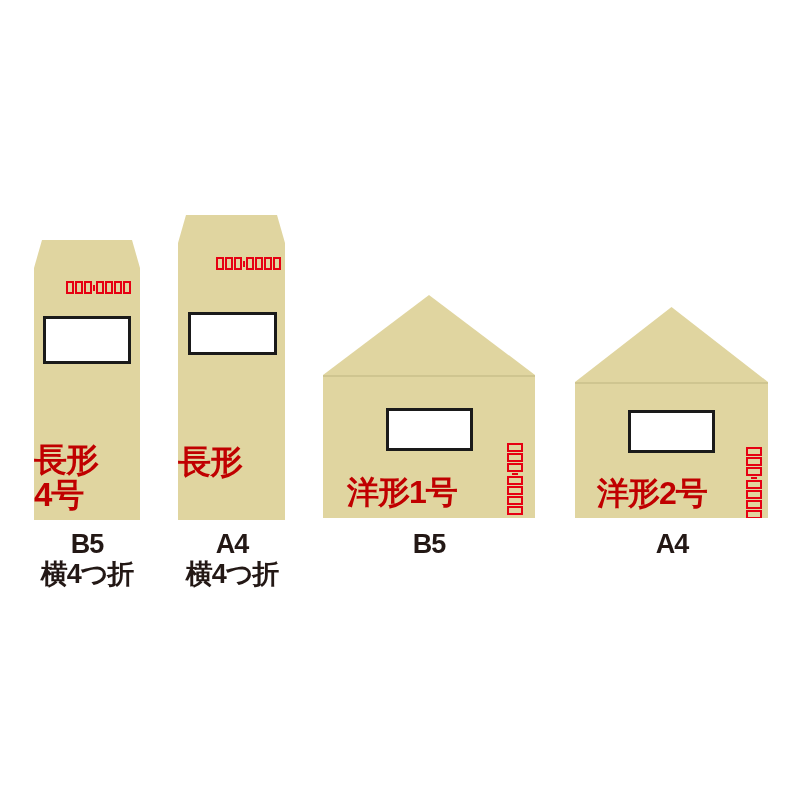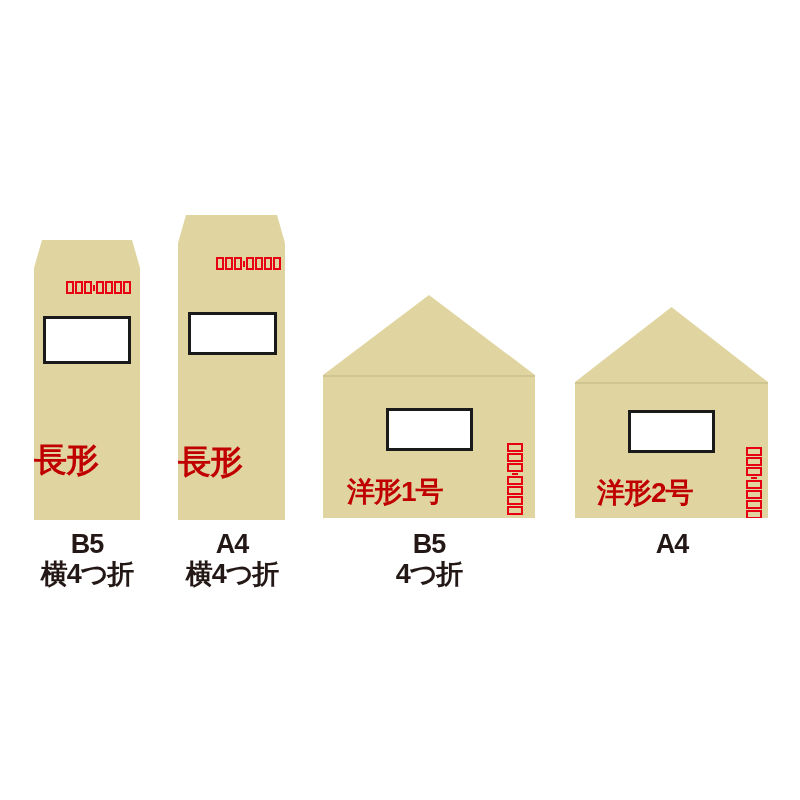--- a/index.html
+++ b/index.html
@@ -55,21 +55,21 @@
     color:var(--label-red,#c00000);
     font-weight:bold;
     letter-spacing:-1px;
     text-align:left;
     width:100%;
     font-size:33px;line-height:35px;
   }
   .label span{display:block;}
   .e1 .label{top:202px;}
   .e2 .label{top:229px;}
-  .e3 .label,.e4 .label{width:auto;text-align:center;font-size:28px;line-height:32px;}
+  .e3 .label,.e4 .label{width:auto;text-align:center;font-size:32px;line-height:32px;}
   .e3 .label{left:24px;top:181px;}
   .e4 .label{left:22px;top:170px;}
   
   .caption{
     position:absolute;
     width:220px;
     text-align:center;
     color:var(--text-black,#231815);
     font-weight:bold;
     font-size:27px;line-height:30px;
@@ -94,20 +94,21 @@
         <span class="box"></span>
         <i class="dash"></i>
         <span class="box"></span>
         <span class="box"></span>
         <span class="box"></span>
         <span class="box"></span>
       </div>
     <div class="window"></div>
     <div class="label">
       <span>長形</span>
+      <span>4号</span>
     </div>
   </div>
   <div class="caption cap1">
     <span>B5</span>
     <span>横4つ折</span>
   </div>
 
   <div class="env e2">
     <div class="zip h">
         <span class="box"></span>
@@ -141,21 +142,20 @@
         <span class="box"></span>
         <span class="box"></span>
         <span class="box"></span>
       </div>
     <div class="label">
       <span>洋形1号</span>
     </div>
   </div>
   <div class="caption cap3">
     <span>B5</span>
-    <span>4つ折</span>
   </div>
 
   <div class="env e4">
     <div class="fold"></div>
     <div class="window"></div>
     <div class="zip v">
         <span class="box"></span>
         <span class="box"></span>
         <span class="box"></span>
         <i class="dash"></i>

